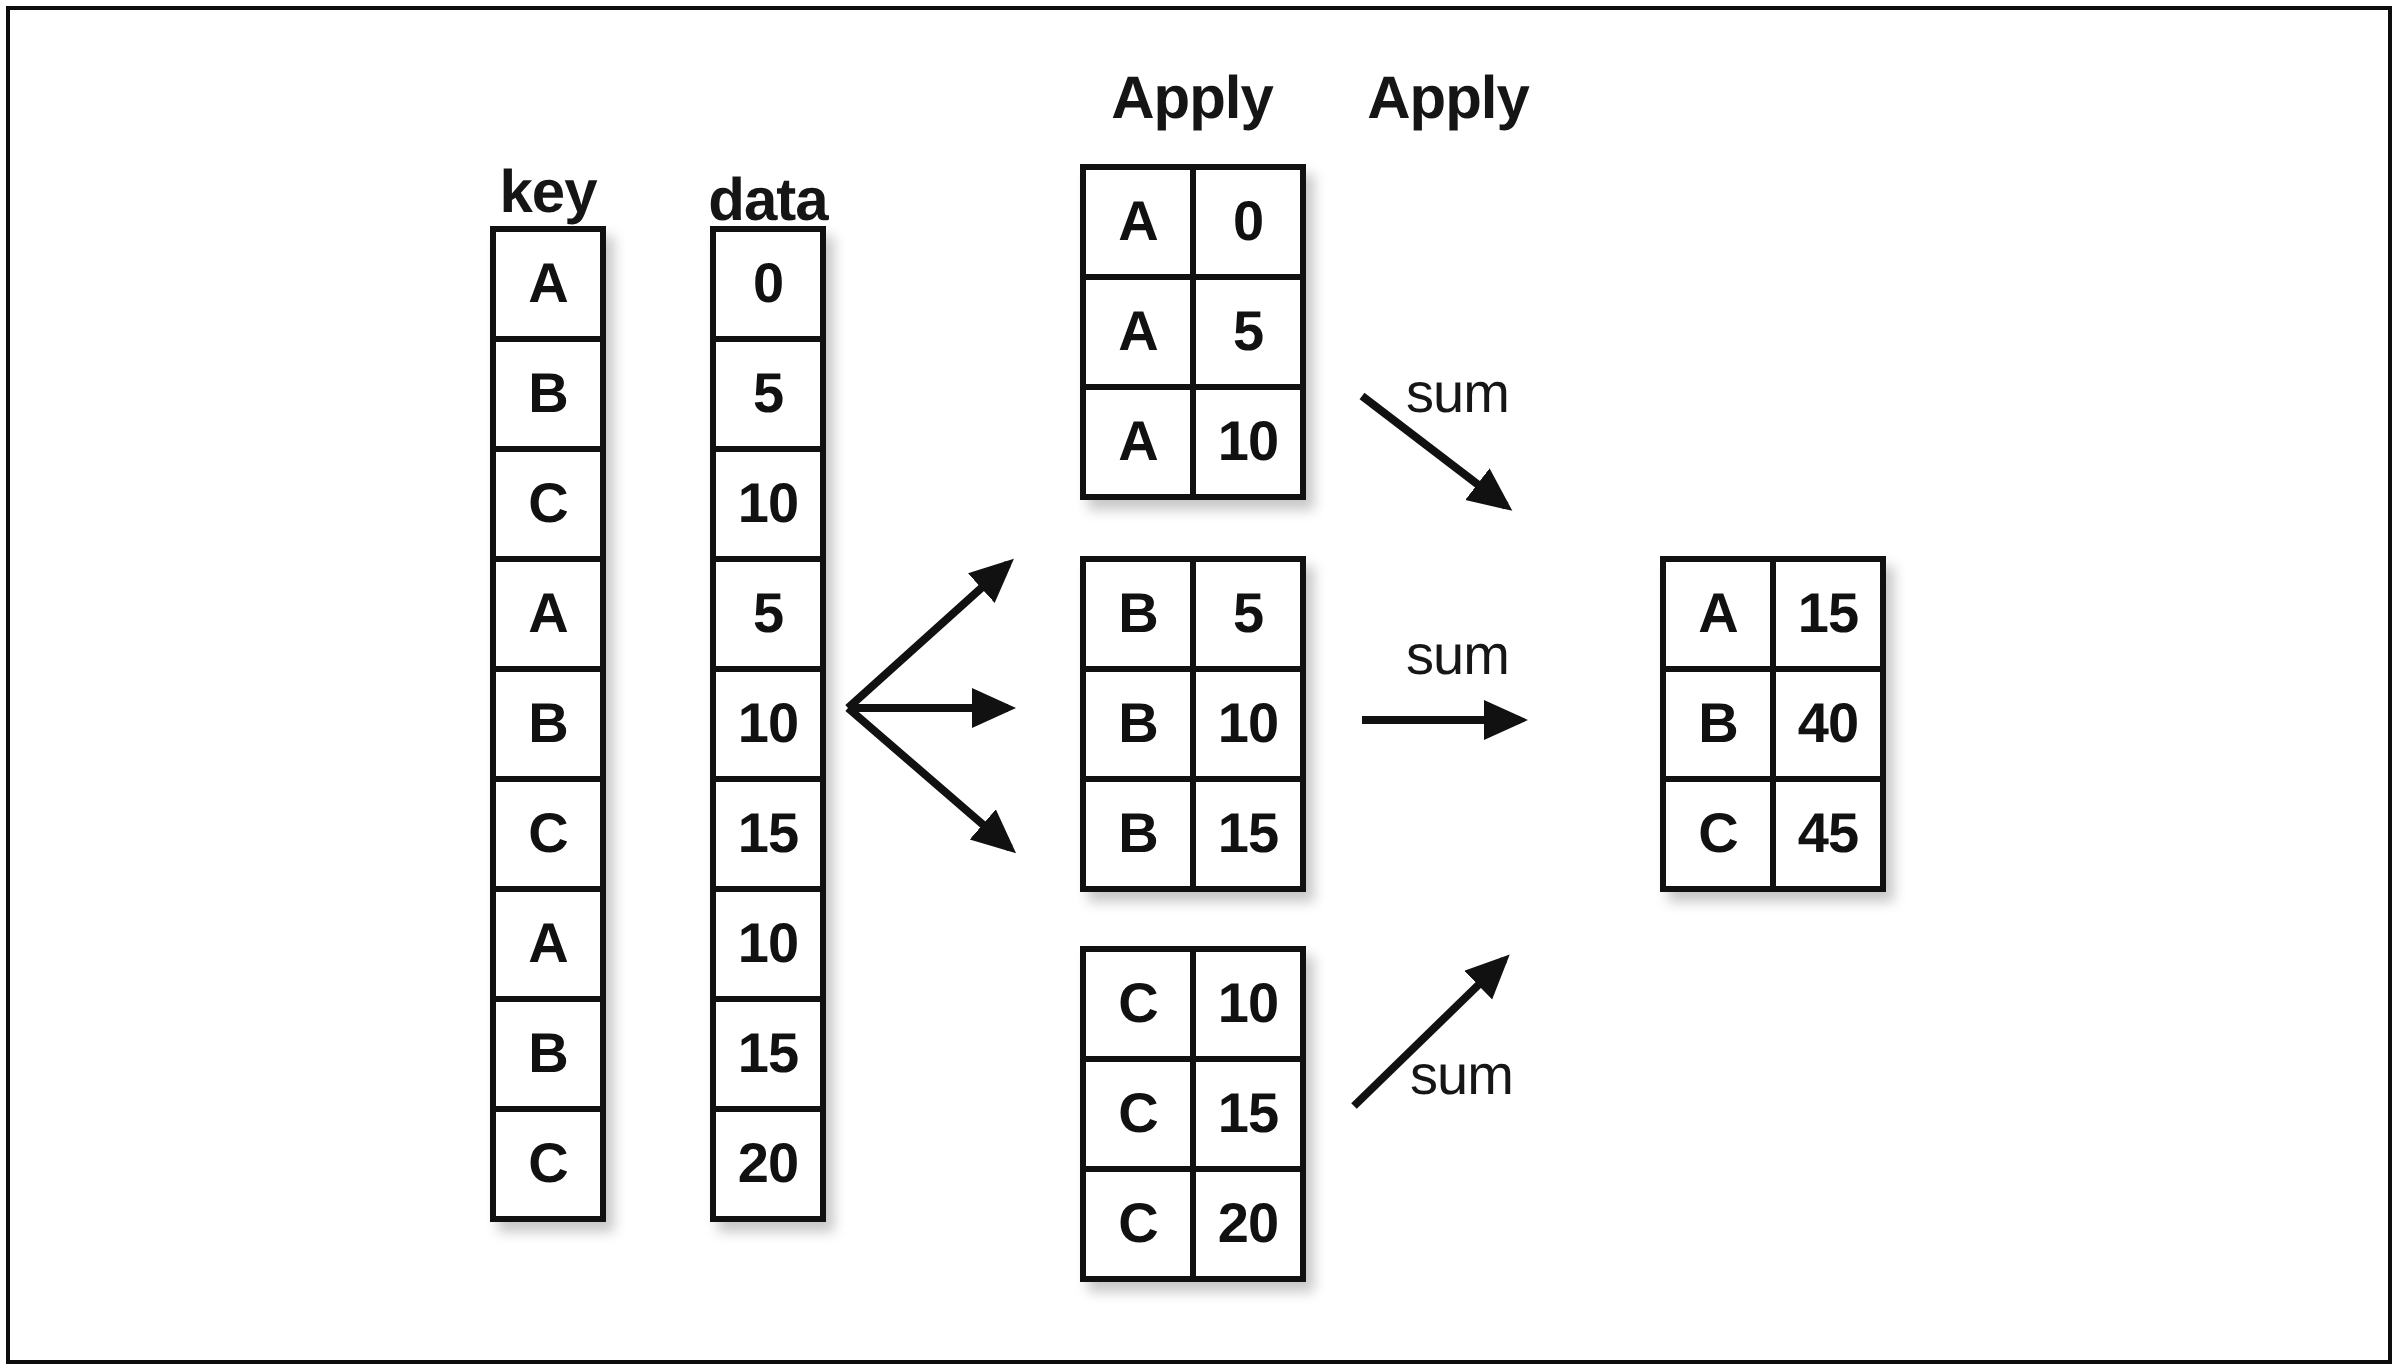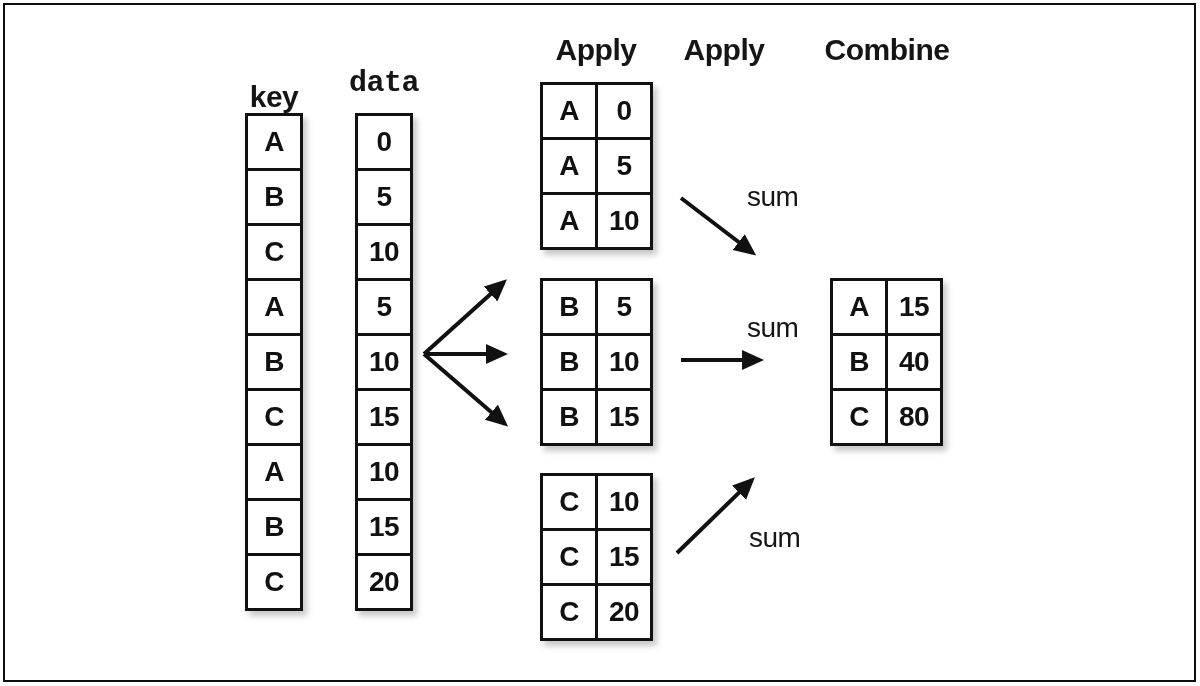--- a/index.html
+++ b/index.html
@@ -69,21 +69,20 @@
     font-size: 28px;
     letter-spacing: -0.5px;
     background: #fff;
   }
   .sum-label {
     position: absolute;
     font-size: 28px;
     font-weight: normal;
     letter-spacing: -0.5px;
     color: #161616;
-    margin-left: 44px;
   }
   .arrows { position: absolute; left: 0; top: 0; }
 </style>
 </head>
 <body>
 
 <div class="canvas">
 
   <div class="frame"></div>
 
@@ -97,24 +96,23 @@
     <line x1="424" y1="354" x2="504" y2="282" stroke="#111" stroke-width="4" marker-end="url(#ah)"></line>
     <line x1="424" y1="354" x2="504" y2="354" stroke="#111" stroke-width="4" marker-end="url(#ah)"></line>
     <line x1="424" y1="354" x2="505" y2="424" stroke="#111" stroke-width="4" marker-end="url(#ah)"></line>
 
     <line x1="681" y1="198" x2="753" y2="253" stroke="#111" stroke-width="4" marker-end="url(#ah)"></line>
     <line x1="681" y1="360" x2="760" y2="360" stroke="#111" stroke-width="4" marker-end="url(#ah)"></line>
     <line x1="677" y1="553" x2="752" y2="480" stroke="#111" stroke-width="4" marker-end="url(#ah)"></line>
   </svg>
 
   <div class="hdr" style="left:274px; top:80px;">key</div>
-  <div class="hdr" style="left:384px; top:66px;font-family:Liberation Mono, monospace;">data</div>
+  <div class="hdr" style="left:384px; top:84px;">data</div>
   <div class="hdr" style="left:596px; top:33px;">Apply</div>
   <div class="hdr" style="left:724px; top:33px;text-align:center;">Apply</div>
-  <div class="hdr" style="left:887px; top:33px;">Combine</div>
 
   <div class="column" style="left:245px; top:113px;">
       <div class="cell">A</div>
       <div class="cell">B</div>
       <div class="cell">C</div>
       <div class="cell">A</div>
       <div class="cell">B</div>
       <div class="cell">C</div>
       <div class="cell">A</div>
       <div class="cell">B</div>
@@ -183,17 +181,17 @@
       <div class="trow">
         <div class="tcell">A</div>
         <div class="tcell">15</div>
       </div>
       <div class="trow">
         <div class="tcell">B</div>
         <div class="tcell">40</div>
       </div>
       <div class="trow">
         <div class="tcell">C</div>
-        <div class="tcell">80</div>
+        <div class="tcell">45</div>
       </div>
     </div>
 
 </div>
 
 </body></html>

